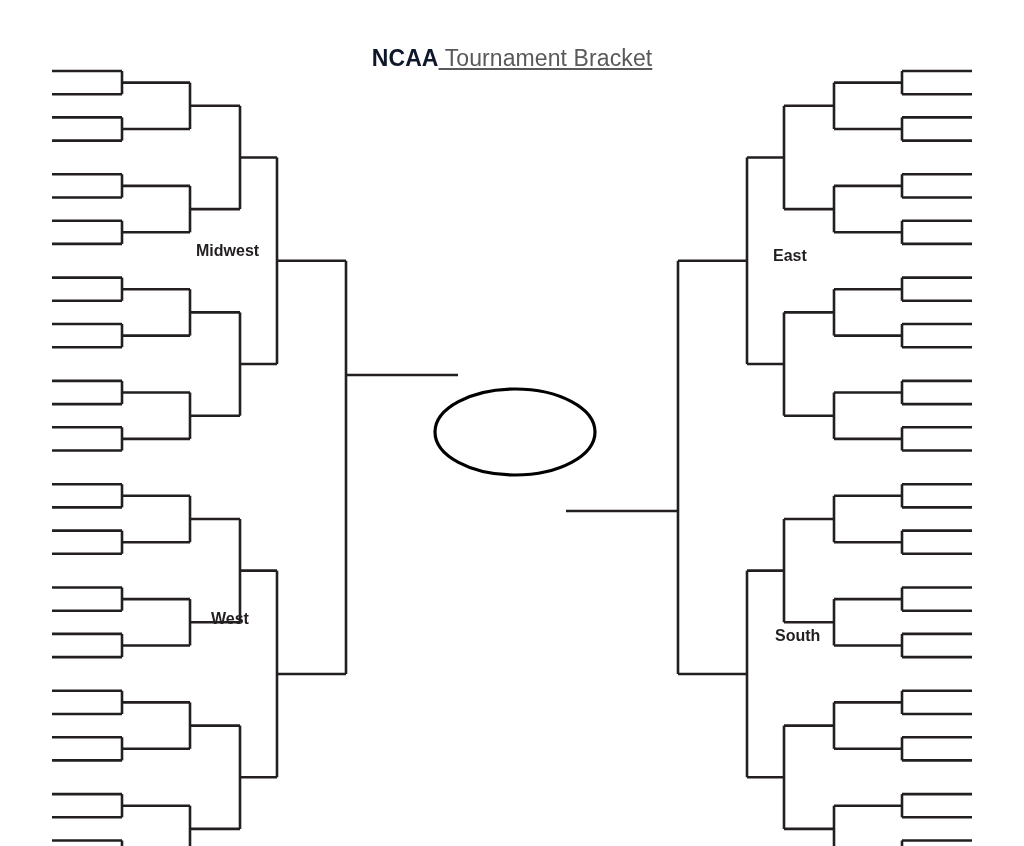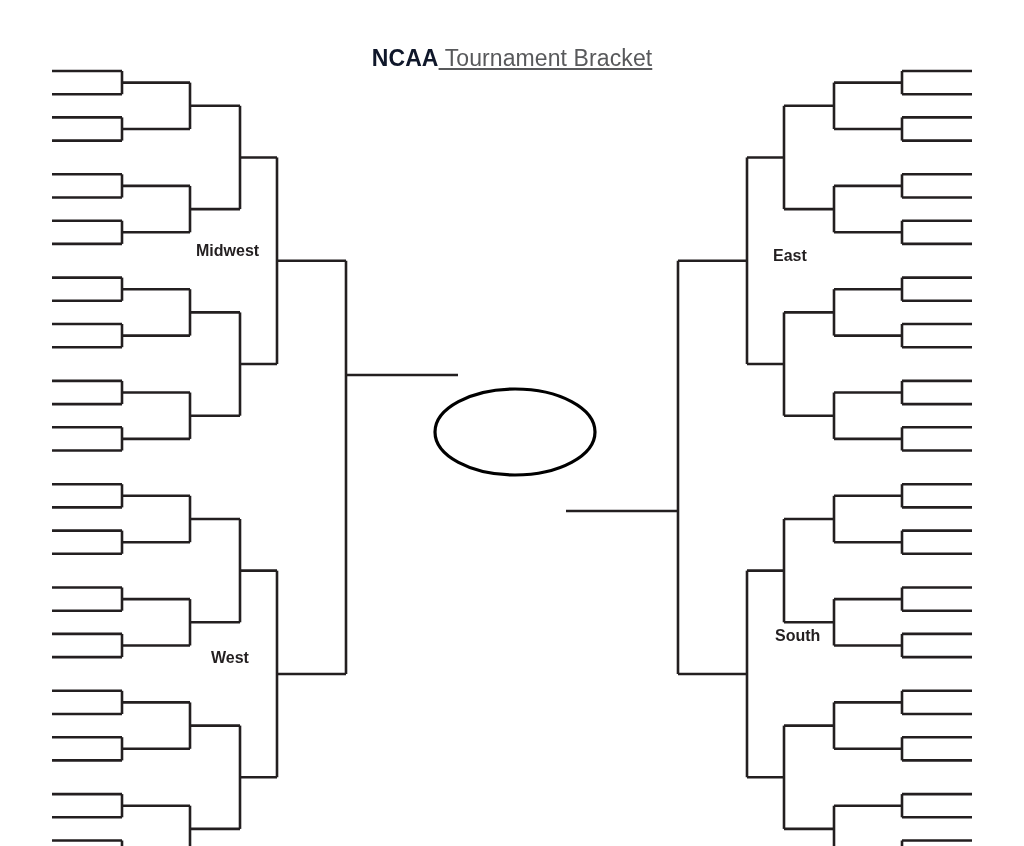--- a/index.html
+++ b/index.html
@@ -52,21 +52,21 @@
   }
   .region-label {
     position: absolute;
     font-size: 16px;
     font-weight: 700;
     color: #231f20;
     white-space: nowrap;
     user-select: none;
   }
   #region-label-midwest { left: 196px; top: 242px; }
-  #region-label-west    { left: 211px; top: 610px; margin-top: 39px; }
+  #region-label-west    { left: 211px; top: 610px; }
   #region-label-east    { left: 773px; top: 247px; }
   #region-label-south   { left: 775px; top: 627px; }
 </style>
 </head>
 <body>
 
 <div id="bracket-page">
 
   <div id="page-title">
     <span class="brand">NCAA</span><span class="subtitle"> Tournament Bracket</span>

